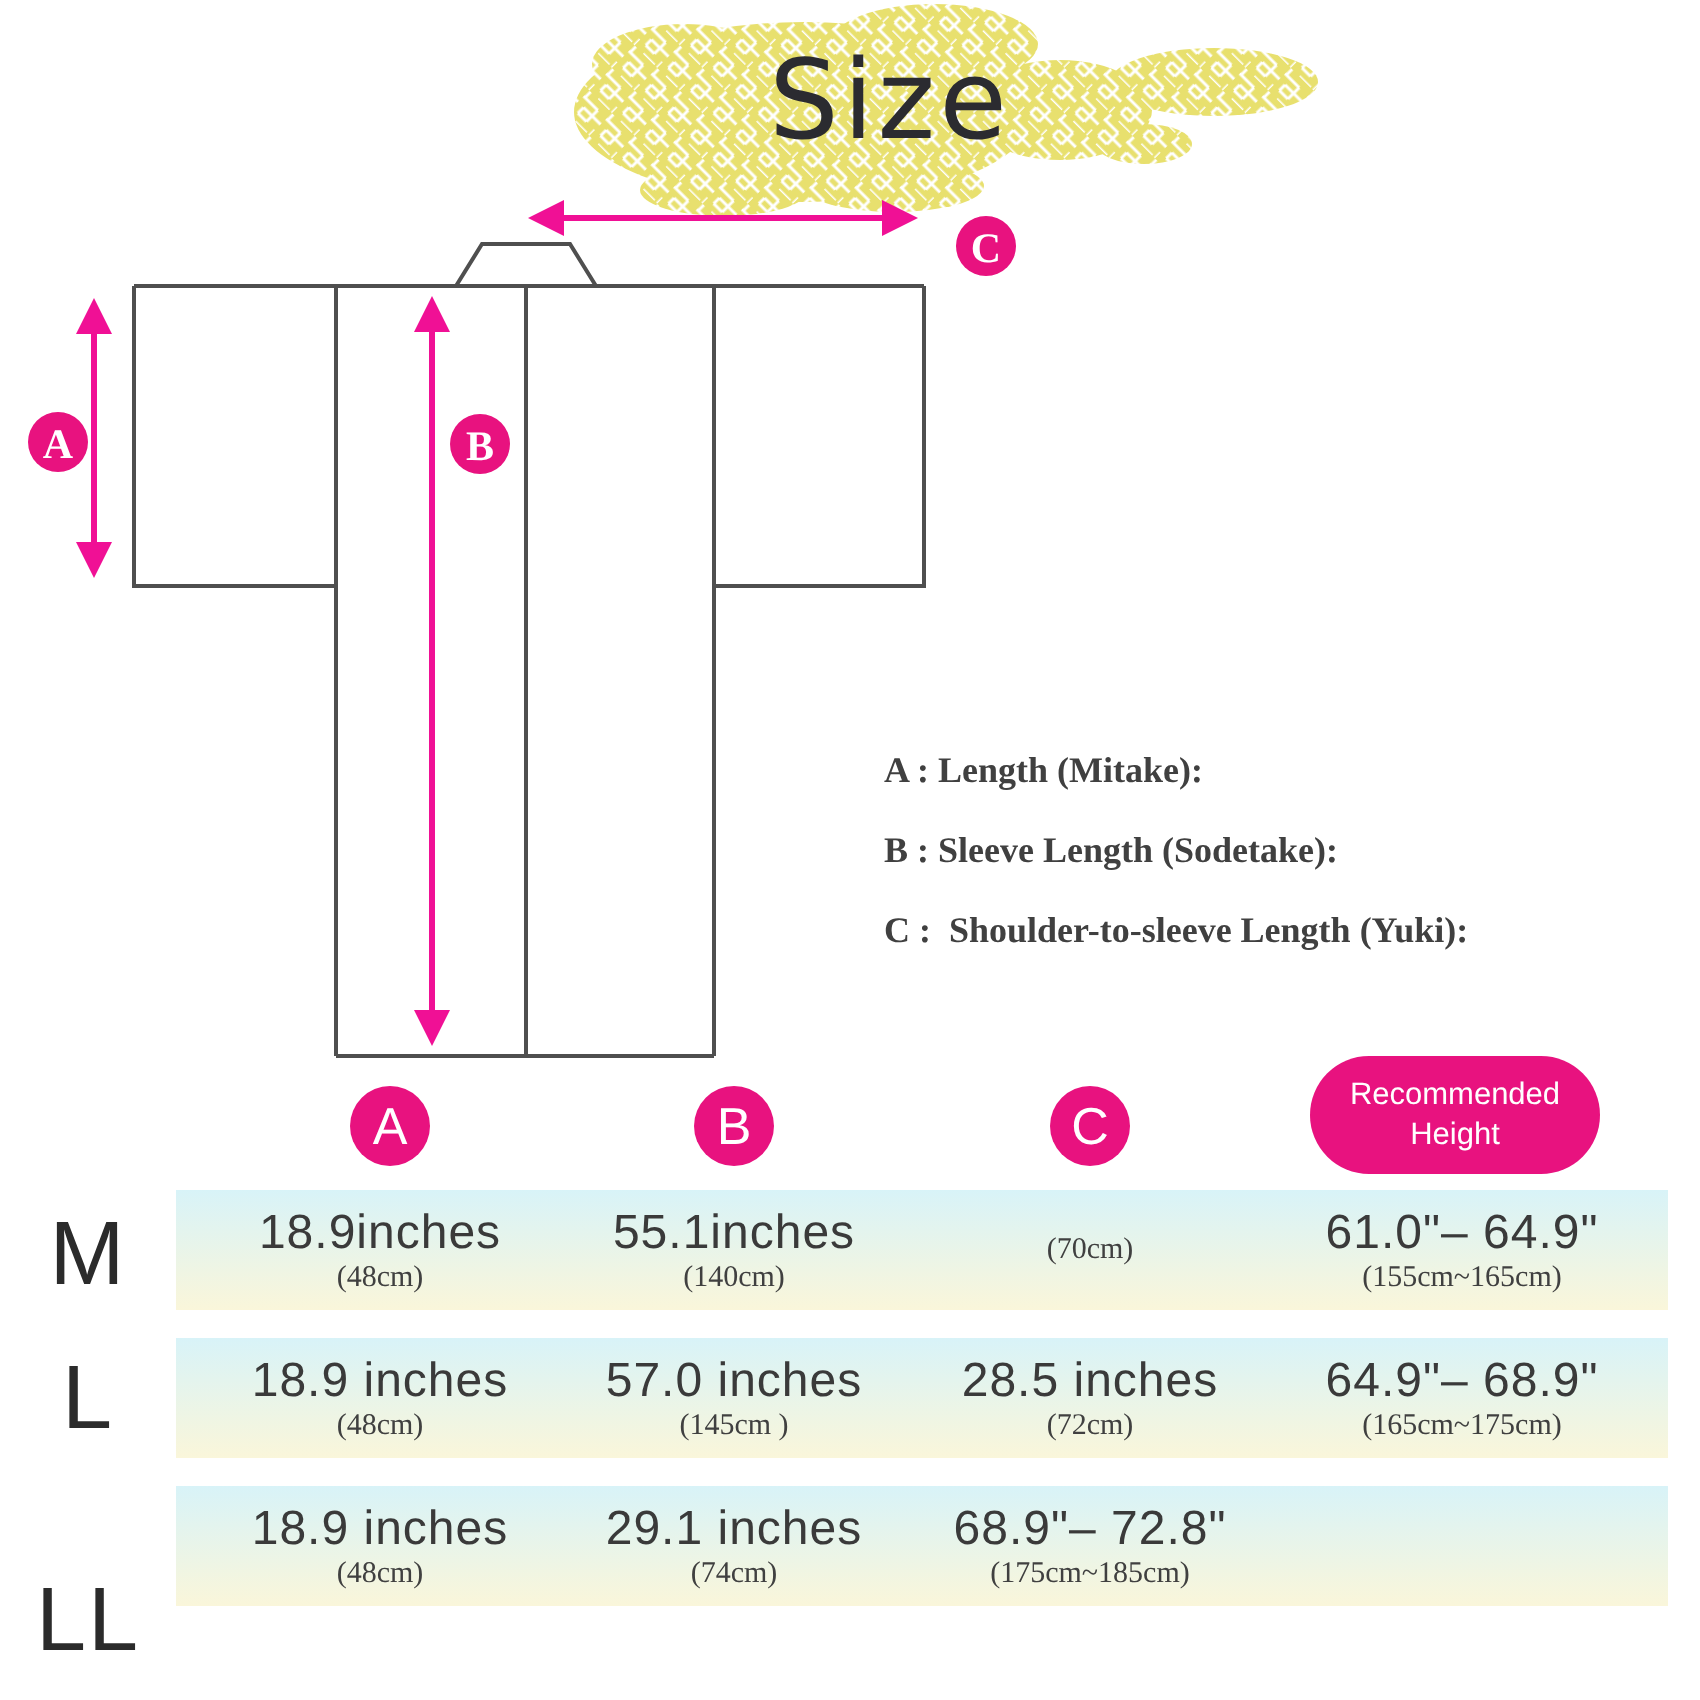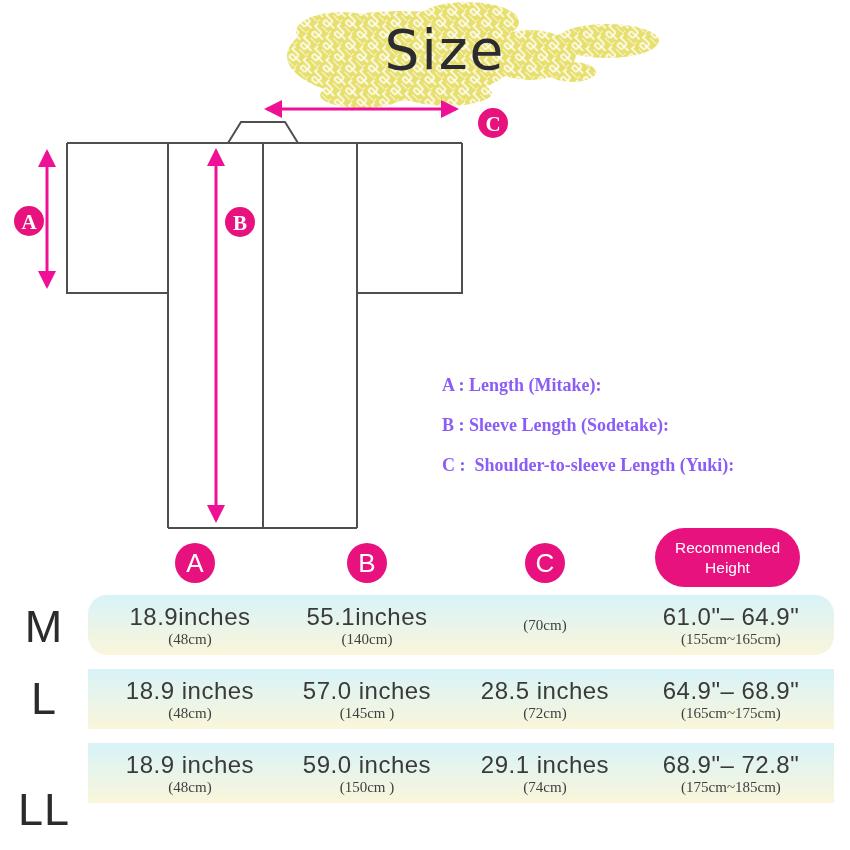--- a/index.html
+++ b/index.html
@@ -13,21 +13,21 @@
     font-family:"DejaVu Sans","Liberation Sans",sans-serif;
     font-size:55px; font-weight:500; letter-spacing:2px; color:#2b2b30;
   }
 
   
   .diagram { position:absolute; left:0; top:0; }
 
   
   .legend { position:absolute; left:442px; top:371px;
     font-family:"Liberation Serif","DejaVu Serif",serif;
-    font-weight:bold; font-size:18px; color:#8b5cf6; }
+    font-weight:bold; font-size:18px; color:#404040; }
   .legend div { height:40px; line-height:28px; white-space:pre; }
 
   
   .hdr-badge { position:absolute; width:40px; height:40px; border-radius:50%;
     background:var(--pink); color:#fff; display:flex; align-items:center; justify-content:center;
     font-size:26px; top:543px; }
   .hdr-pill { position:absolute; left:655px; top:528px; width:145px; height:59px;
     border-radius:30px; background:var(--pink); color:#fff;
     display:flex; align-items:center; justify-content:center; text-align:center;
     font-size:15.5px; line-height:1.25; padding:17px 14px; }
@@ -117,21 +117,21 @@
     <span>B</span>
   </div>
   <div class="hdr-badge" style="left:525px;">
     <span>C</span>
   </div>
   <div class="hdr-pill">
     <span>Recommended Height</span>
   </div>
 
   <div class="row-label" style="top:597px;">M</div>
-  <div class="row-band" style="top:595px;border-radius:19px;">
+  <div class="row-band" style="top:595px;">
     <div class="cell">
       <div class="main">18.9inches</div>
       <div class="sub">(48cm)</div>
     </div>
     <div class="cell">
       <div class="main">55.1inches</div>
       <div class="sub">(140cm)</div>
     </div>
     <div class="cell">
       <div class="sub">(70cm)</div>
@@ -162,24 +162,20 @@
     </div>
   </div>
 
   <div class="row-label" style="top:780px;">LL</div>
   <div class="row-band" style="top:743px;">
     <div class="cell">
       <div class="main">18.9 inches</div>
       <div class="sub">(48cm)</div>
     </div>
     <div class="cell">
-      <div class="main">59.0 inches</div>
-      <div class="sub">(150cm )</div>
-    </div>
-    <div class="cell">
       <div class="main">29.1 inches</div>
       <div class="sub">(74cm)</div>
     </div>
     <div class="cell">
       <div class="main">68.9"– 72.8"</div>
       <div class="sub">(175cm~185cm)</div>
     </div>
   </div>
 
 </div>

